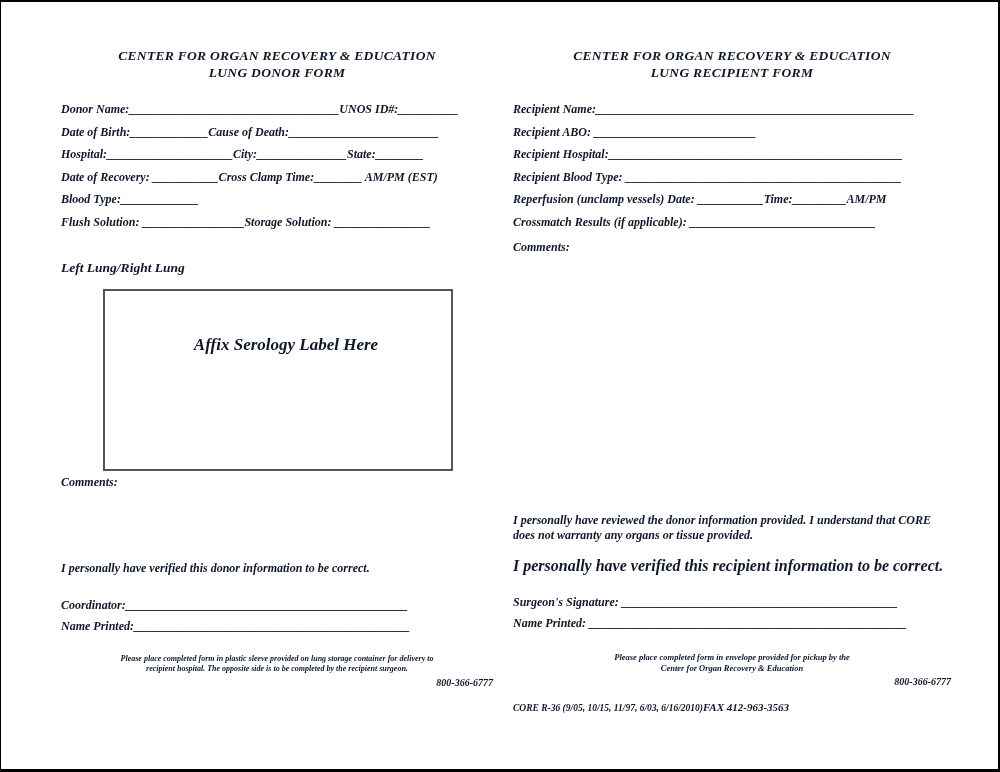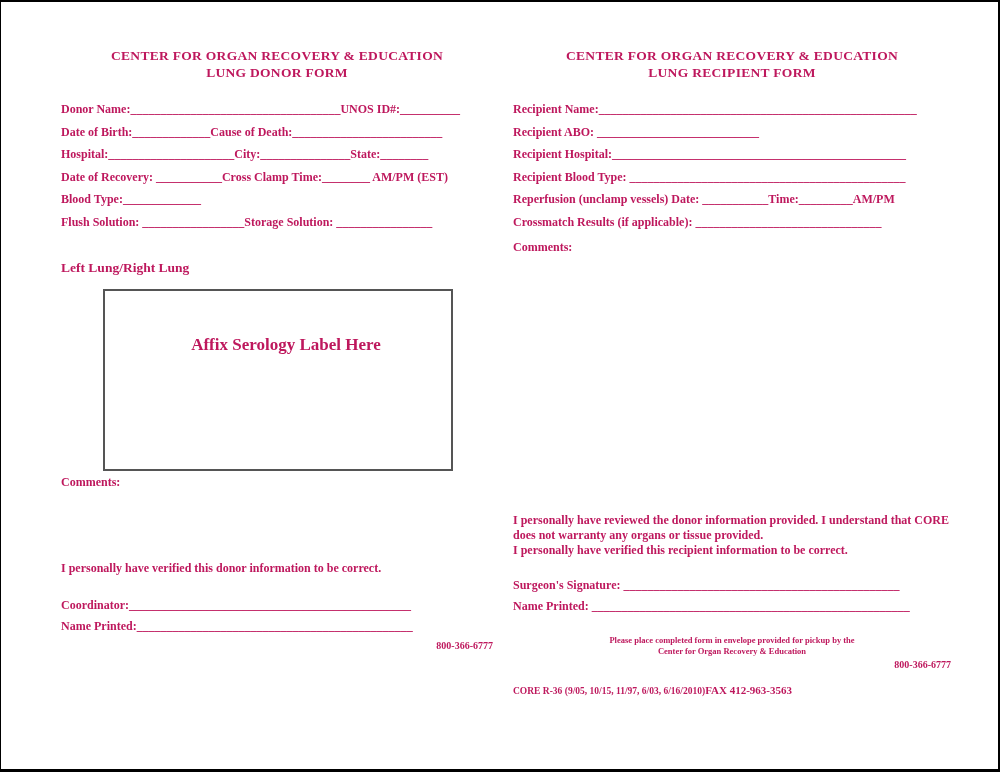--- a/index.html
+++ b/index.html
@@ -8,22 +8,23 @@
     width: 1000px;
     height: 772px;
     box-sizing: border-box;
     background: #ffffff;
     border-top: 2px solid #000;
     border-bottom: 3px solid #000;
     border-left: 1px solid #000;
     border-right: 2px solid #000;
     font-family: "Liberation Serif", "DejaVu Serif", serif;
     font-weight: bold;
-    color: #be185d;
+    color: #0f172a;
     overflow: hidden;
+    font-style: italic;
   }
   .col {
     position: absolute;
     top: 0;
     box-sizing: border-box;
   }
   .col-left  { left: 60px;  width: 432px; }
   .col-right { left: 512px; width: 438px; }
   .org-title {
     text-align: center;
@@ -80,21 +81,21 @@
     line-height: 10px;
     margin-top: 17px;
     padding: 0 28px;
   }
   .phone {
     text-align: right;
     font-size: 10px;
     margin-top: 3px;
   }
   .review { font-size: 12px; line-height: 15px; margin-top: 258px; }
-  .verify-right { font-size: 12px; }
+  .verify-right { font-size: 16px; margin-top: 14px; }
   .sig-lines-right { margin-top: 17px; }
   .fine-print-right {
     text-align: center;
     font-size: 8.5px;
     line-height: 11px;
     margin-top: 18px;
     padding: 0 60px;
   }
   .phone-right { text-align: right; font-size: 10px; margin-top: 2px; }
   .bottom-row {
@@ -132,20 +133,25 @@
 
     <div class="comments">Comments:</div>
 
     <div class="verify">I personally have verified this donor information to be correct.</div>
 
     <div class="sig-lines">
       <div class="sig-line">Coordinator:_______________________________________________</div>
       <div class="sig-line">Name Printed:______________________________________________</div>
     </div>
 
+    <div class="fine-print">
+      <span>Please place completed form in plastic sleeve provided on lung storage container for delivery to</span>
+      <br>
+      <span>recipient hospital. The opposite side is to be completed by the recipient surgeon.</span>
+    </div>
 
     <div class="phone">800-366-6777</div>
   </div>
 
   <div class="col col-right">
     <div class="org-title">CENTER FOR ORGAN RECOVERY &amp; EDUCATION</div>
     <div class="form-title">LUNG RECIPIENT FORM</div>
 
     <div class="fields">
       <div class="field-line">Recipient Name:_____________________________________________________</div>

